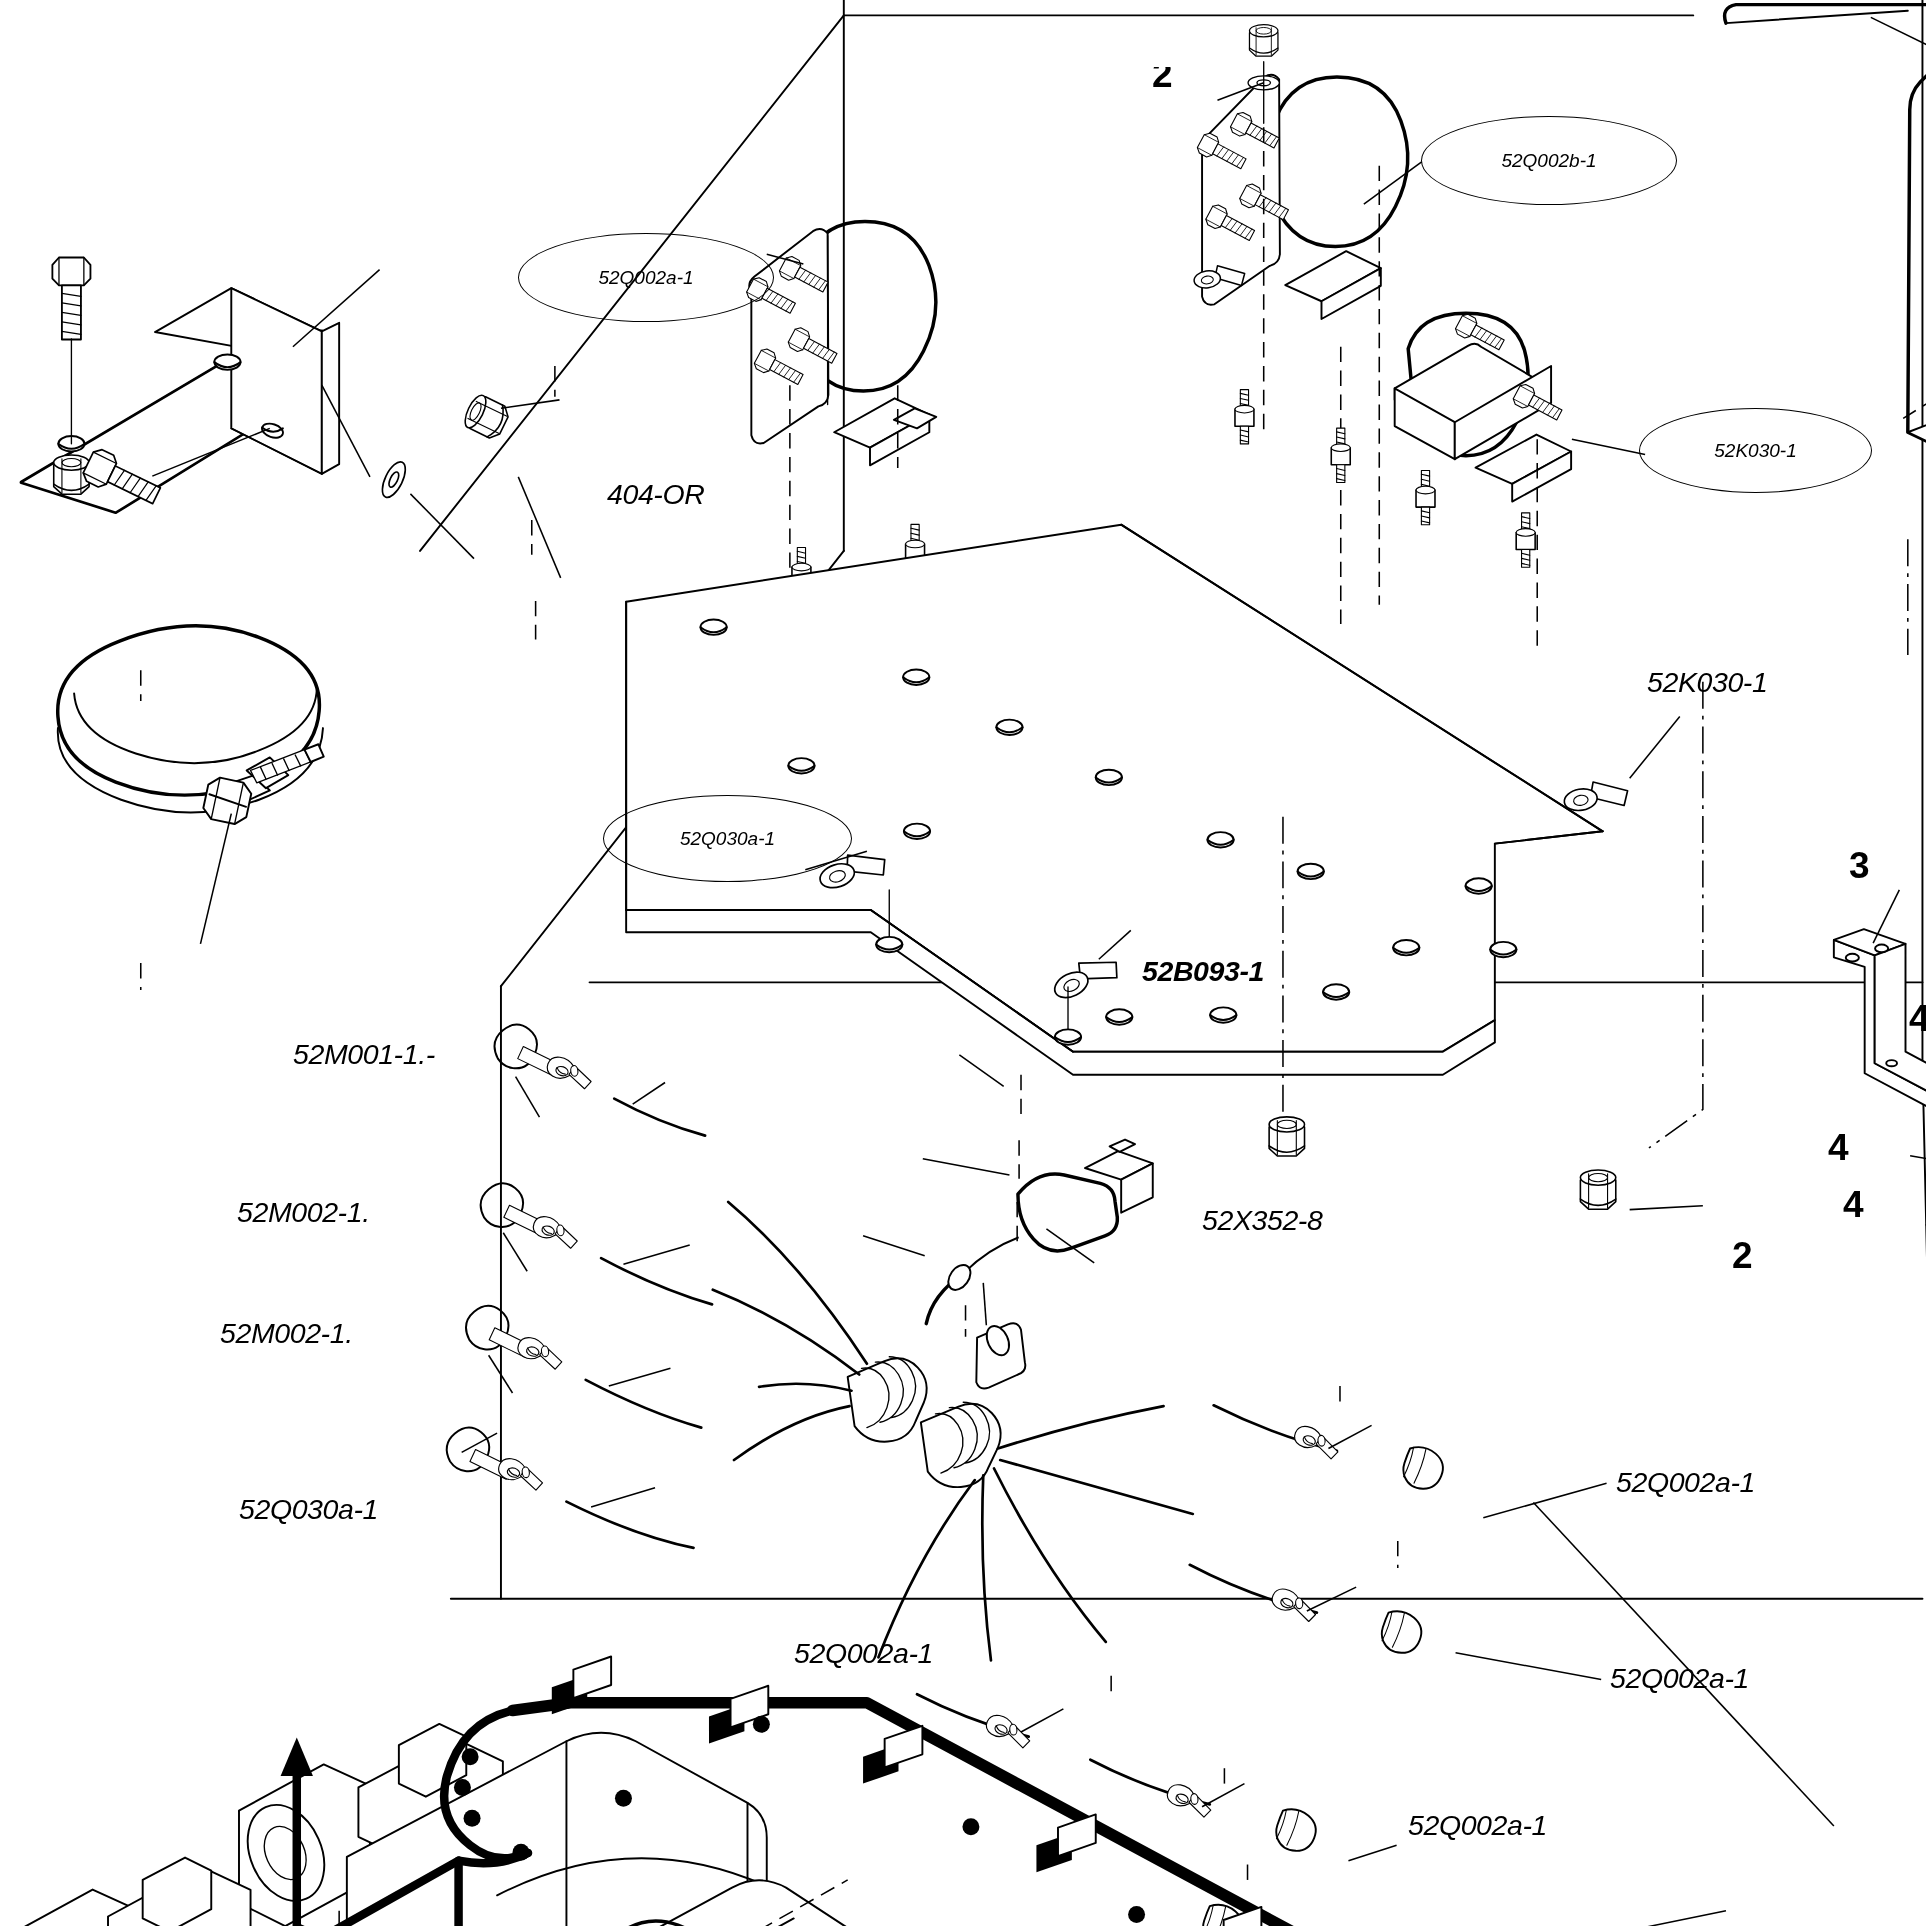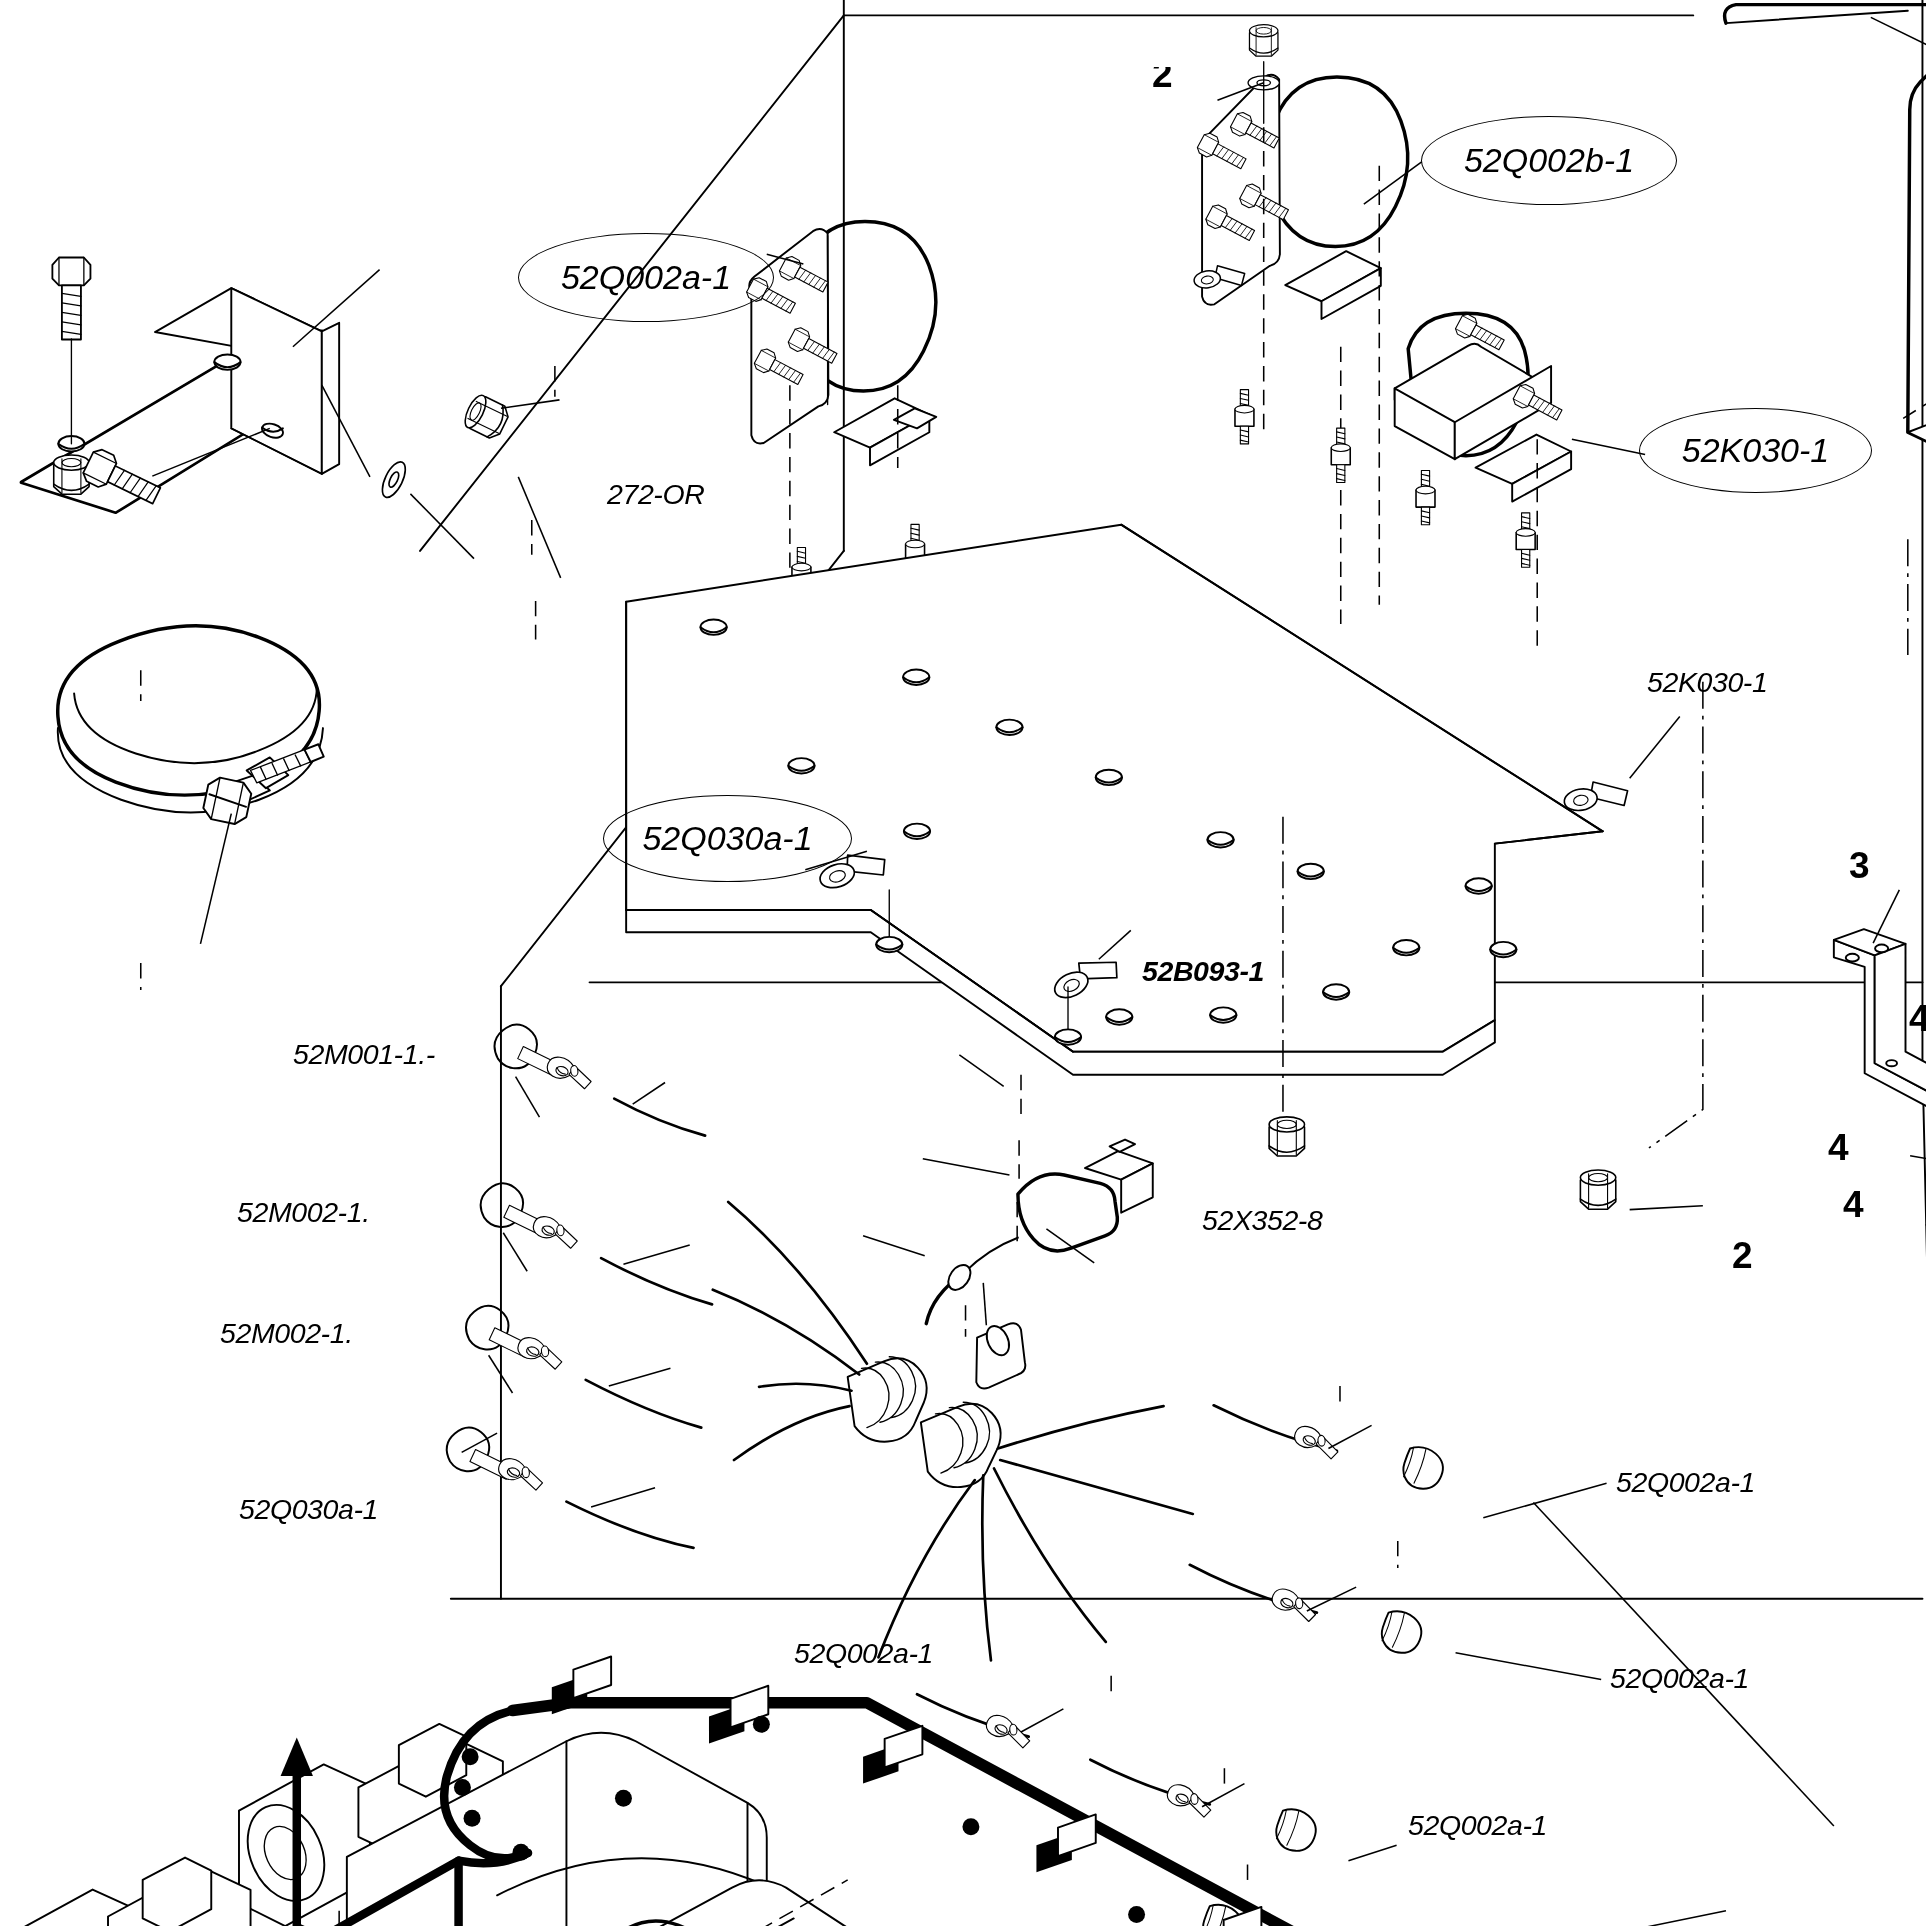--- a/index.html
+++ b/index.html
@@ -33,21 +33,21 @@
     border:1.2px solid #000;
     border-radius:50%;
     background:transparent;
     display:flex;
     align-items:center;
     justify-content:center;
   }
   .callout span{
     font-family:"Liberation Sans",sans-serif;
     font-style:italic;
-    font-size:34px;
+    font-size:19px;
     color:#000;
     white-space:nowrap;
   }
   
   .clip{overflow:hidden;position:absolute;}
   .clip span{
     position:absolute;
     font-family:"Liberation Sans",sans-serif;
     font-weight:700;
     font-size:37px;
@@ -764,21 +764,21 @@
   <div class="callout" style="left:1421px;top:116px;width:254px;height:87px;">
     <span>52Q002b-1</span>
   </div>
   <div class="callout" style="left:1639px;top:408px;width:231px;height:83px;">
     <span>52K030-1</span>
   </div>
   <div class="callout" style="left:603px;top:795px;width:247px;height:85px;">
     <span>52Q030a-1</span>
   </div>
 
-  <div class="lbl partno" style="left:607px;top:480px;">272-OR</div>
+  <div class="lbl partno" style="left:607px;top:480px;">404-OR</div>
   <div class="lbl partno" style="left:1647px;top:668px;">52K030-1</div>
   <div class="lbl partno" style="left:1142px;top:957px;font-weight:bold;">52B093-1</div>
   <div class="lbl partno" style="left:1202px;top:1206px;">52X352-8</div>
   <div class="lbl partno" style="left:293px;top:1040px;">52M001-1.-</div>
   <div class="lbl partno" style="left:237px;top:1198px;">52M002-1.</div>
   <div class="lbl partno" style="left:220px;top:1319px;">52M002-1.</div>
   <div class="lbl partno" style="left:239px;top:1495px;">52Q030a-1</div>
   <div class="lbl partno" style="left:1616px;top:1468px;">52Q002a-1</div>
   <div class="lbl partno" style="left:794px;top:1639px;">52Q002a-1</div>
   <div class="lbl partno" style="left:1610px;top:1664px;">52Q002a-1</div>

